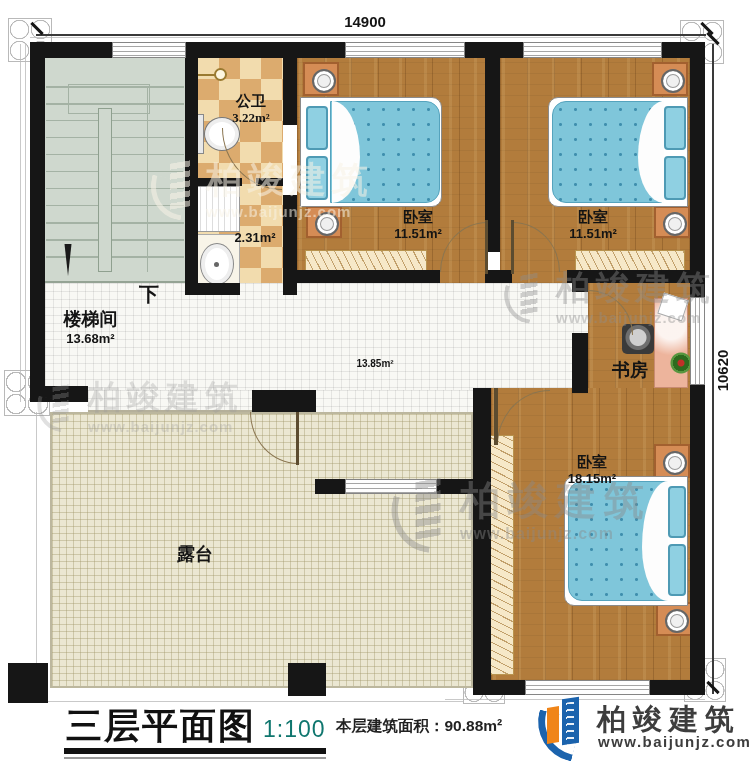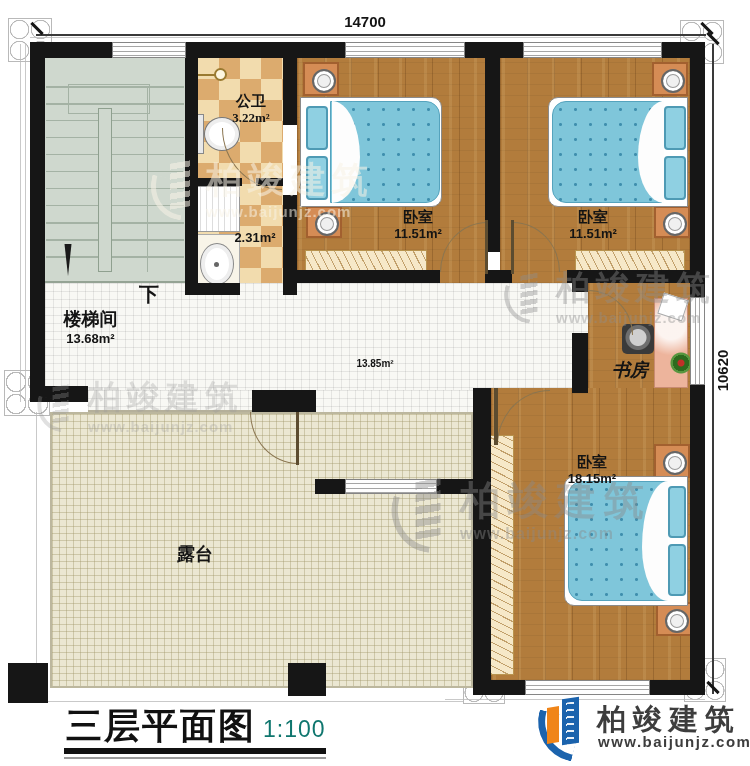--- a/index.html
+++ b/index.html
@@ -240,32 +240,32 @@
   <div class="rlabel" style="left:134px;top:282px;width:30px;font-size:20px;">
     <span>下</span>
   </div>
   <div class="rlabel" style="left:33px;top:309px;width:115px;">
     <div class="rname big">楼梯间</div>
     <div class="rarea">13.68m²</div>
   </div>
   <div class="rlabel" style="left:330px;top:358px;width:90px;font-size:10px;">
     <span>13.85m²</span>
   </div>
-  <div class="rlabel" style="left:600px;top:360px;width:60px;font-style:italic;">
+  <div class="rlabel" style="left:600px;top:360px;width:60px;">
     <div class="rname big">书房</div>
   </div>
   <div class="rlabel" style="left:532px;top:453px;width:120px;">
     <div class="rname">卧室</div>
     <div class="rarea">18.15m²</div>
   </div>
   <div class="rlabel" style="left:155px;top:544px;width:80px;">
     <div class="rname big">露台</div>
   </div>
 
-  <div class="dimtext" style="left:315px;top:13px;width:100px;">14700</div>
+  <div class="dimtext" style="left:315px;top:13px;width:100px;">14900</div>
   <div class="dimline" style="left:36px;top:34px;width:670px;height:1.5px;"></div>
   <div class="tick" style="left:29px;top:27px;"></div>
   <div class="tick" style="left:699px;top:27px;"></div>
   <div class="dimline" style="left:712px;top:44px;width:1.5px;height:650px;"></div>
   <div class="tick" style="left:705px;top:37px;"></div>
   <div class="tick" style="left:705px;top:686px;"></div>
   <div class="dimtext" style="left:687px;top:362px;width:70px;transform:rotate(-90deg);">10620</div>
 
   <div class="wm" style="left:148px;top:162px;color:#f8f3e6;opacity:0.55;">
     <div class="wm-icon"></div>
@@ -293,20 +293,21 @@
     <div class="wm-text" style="margin-left:14px;">
       <div class="wm-name" style="font-size:40px;letter-spacing:8px;">柏竣建筑</div>
       <div class="wm-url" style="font-size:16px;">www.baijunjz.com</div>
     </div>
   </div>
 
   <div class="title-cn">三层平面图</div>
   <div class="title-scale">1:100</div>
   <div class="title-ul1"></div>
   <div class="title-ul2"></div>
+  <div class="tb-line" style="left:336px;top:716px;">本层建筑面积：90.88m²</div>
   <div class="tb-line" style="left:336px;top:772px;">层高：3.3m</div>
 
   <div class="logo-icon">
     <div class="logo-swoosh"></div>
     <div class="logo-b2"></div>
     <div class="logo-b1"></div>
   </div>
   <div class="logo-name">柏竣建筑</div>
   <div class="logo-url">www.baijunjz.com</div>
 

